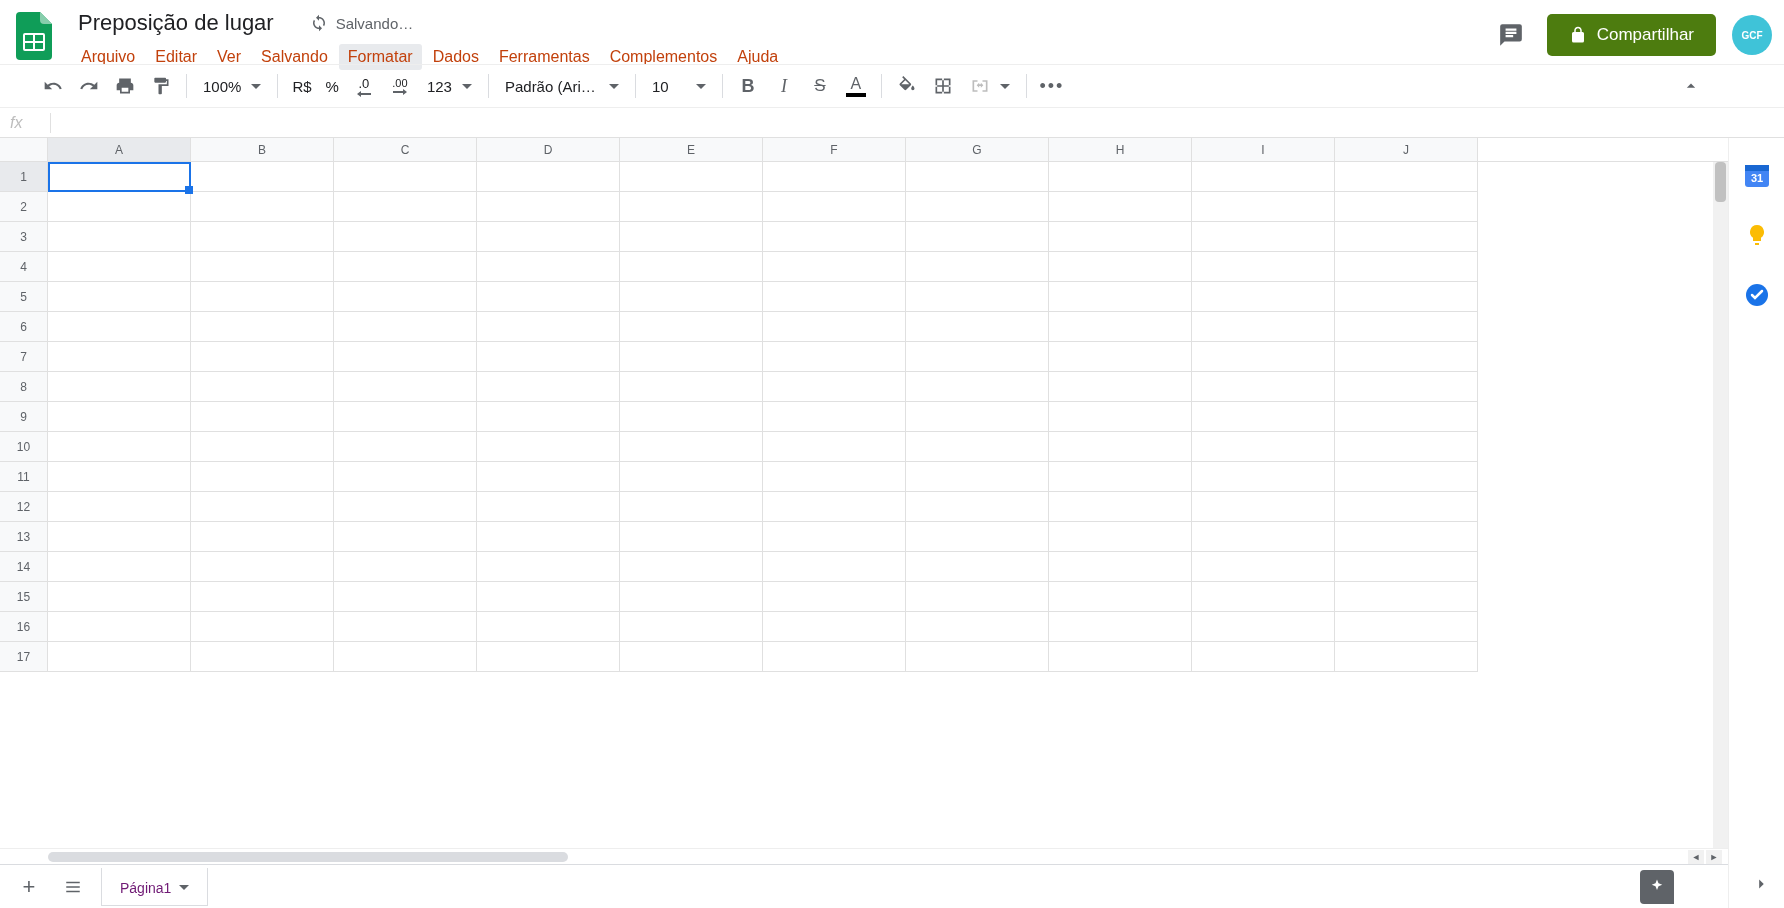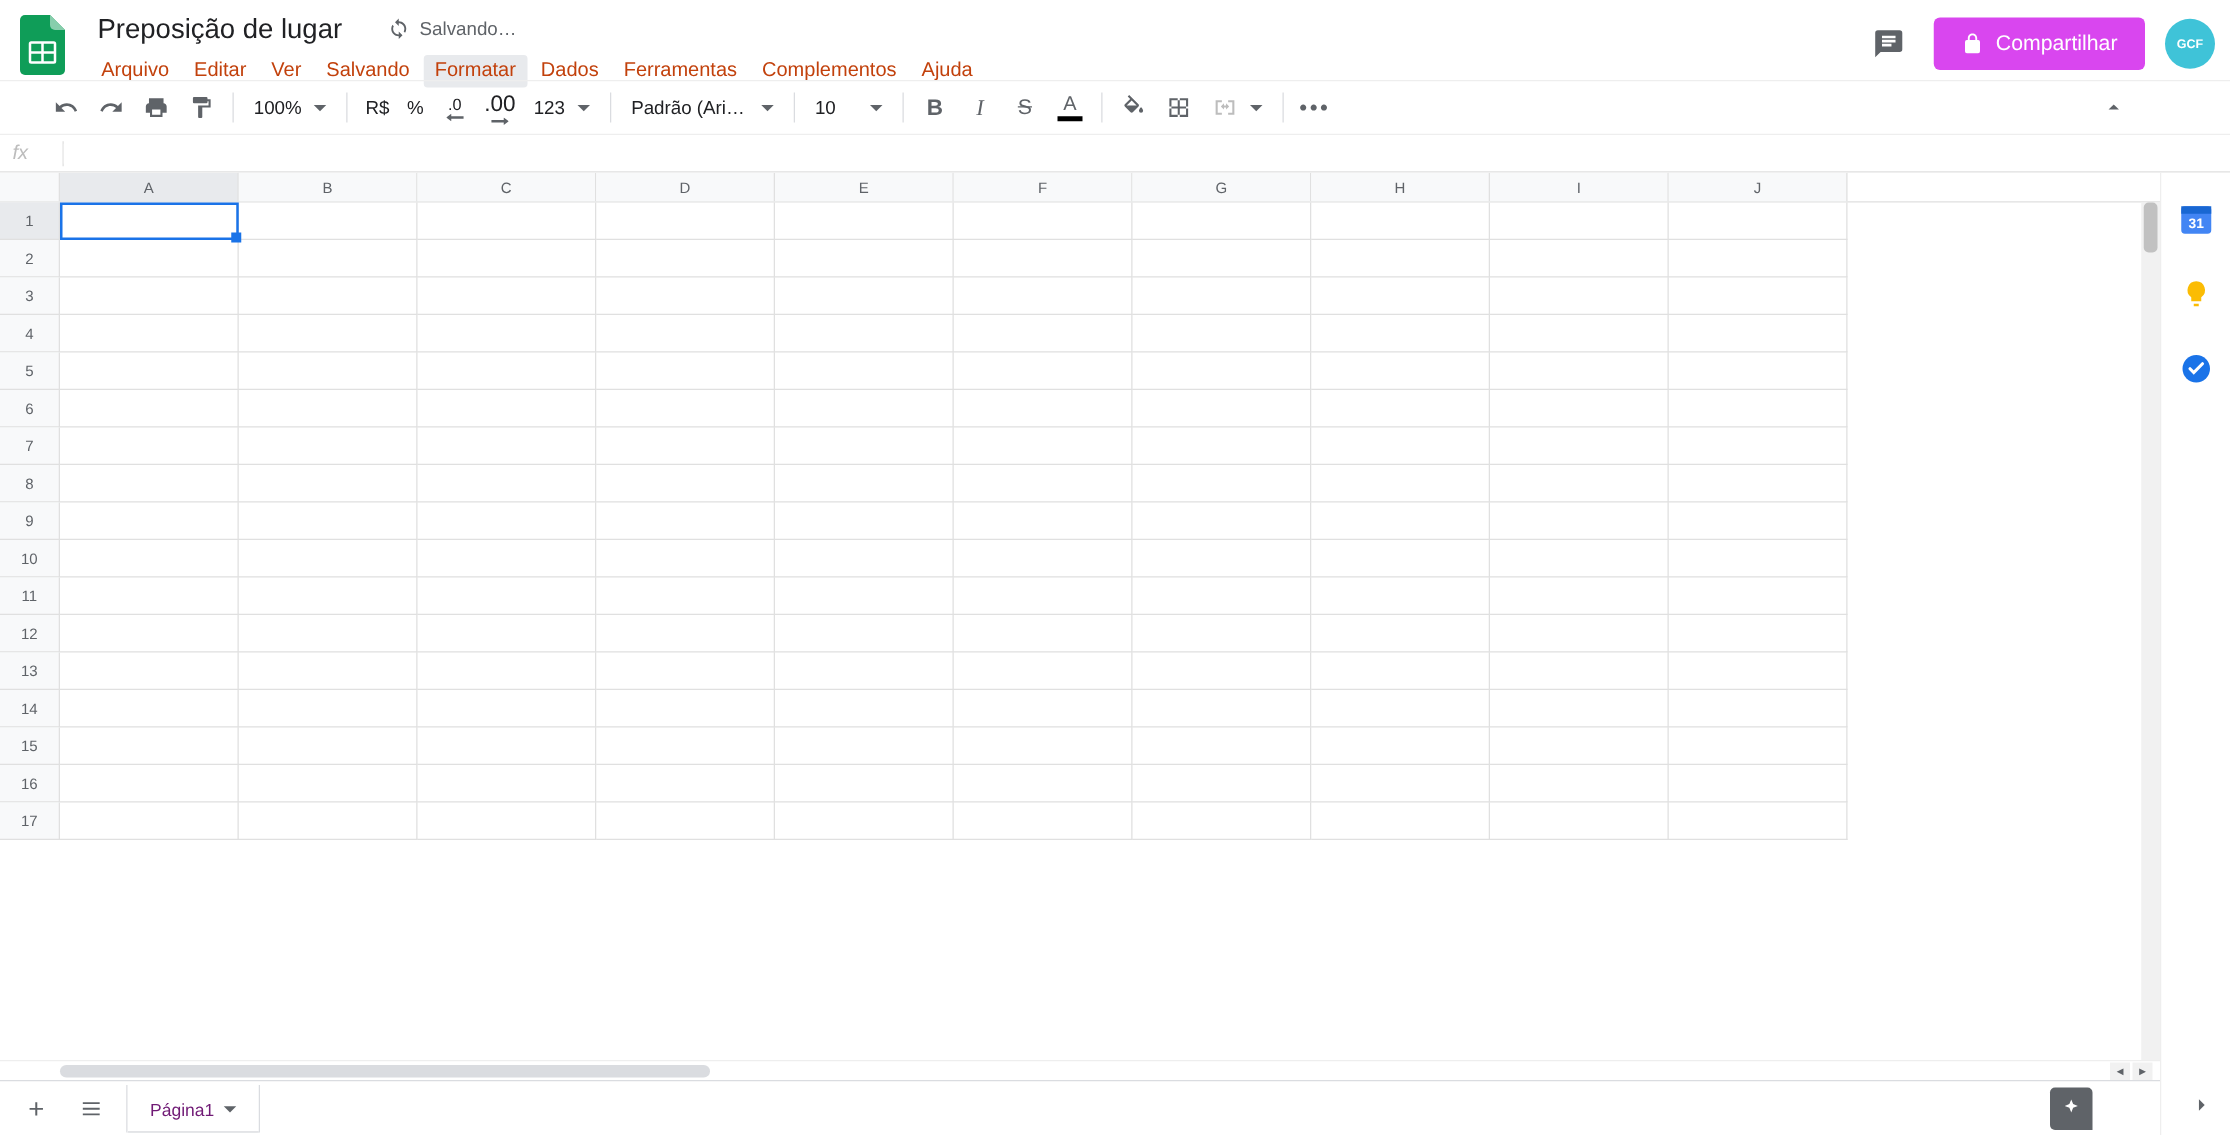--- a/index.html
+++ b/index.html
@@ -13,21 +13,21 @@
   .doc-title { font-size: 22px; color: #202124; padding: 2px 6px; border-radius:3px; display:inline-block;}
   .saving { display: inline-flex; align-items: center; margin-left: 30px; color: #5f6368; font-size: 15px; vertical-align: middle; }
   .saving svg { margin-right: 8px; }
   .title-row { display:flex; align-items:center; }
   .menus { display: flex; gap: 2px; margin-top: 6px; }
   .menu-item { padding: 4px 9px; font-size: 16px; color: #c2410c; border-radius: 3px; cursor: pointer; }
   .menu-item.active { background: #e8eaed; }
   .header-spacer { flex: 1; }
   .header-right { display: flex; align-items: center; gap: 16px; padding-top:6px;}
   .comments-btn { width: 40px; height: 40px; display: flex; align-items: center; justify-content: center; border-radius: 50%; cursor:pointer;}
-  .share-btn { background: #d946ef; color: #fff; border-radius: 5px; padding: 0 22px; height: 42px; display: flex; align-items: center; gap: 10px; font-size: 17px; font-weight: 500; cursor:pointer;}
+  .share-btn { background: #4d7c0f; color: #fff; border-radius: 5px; padding: 0 22px; height: 42px; display: flex; align-items: center; gap: 10px; font-size: 17px; font-weight: 500; cursor:pointer;}
   .avatar { width: 40px; height: 40px; border-radius: 50%; background: #3fc3d8; display:flex; align-items:center; justify-content:center; color:#fff; font-size:10px; font-weight:bold; cursor:pointer;}
 
   
   .toolbar-wrap { display:flex; }
   .toolbar { flex:1; display: flex; align-items: center; height: 44px; border-top: 1px solid #eee; border-bottom: 1px solid #eee; padding: 0 10px 0 36px; gap: 2px; }
   .tb-btn { min-width: 34px; height: 30px; display: flex; align-items: center; justify-content: center; border-radius: 3px; cursor: pointer; color:#5f6368; padding:0 4px;}
   .tb-sep { width: 1px; height: 24px; background: #dadce0; margin: 0 6px; }
   .tb-text { font-size: 15px; color: #202124; padding: 0 6px; display:flex; align-items:center; gap:6px; cursor:pointer;}
   .tb-dd { display:flex; align-items:center; gap:10px; padding:0 8px; cursor:pointer; font-size:15px;justify-content:center;}
   .caret { width:0; height:0; border-left:5px solid transparent; border-right:5px solid transparent; border-top:5px solid #5f6368; }
@@ -163,21 +163,21 @@
         </div>
       <div class="tb-sep"></div>
       <div class="tb-text">R$</div>
       <div class="tb-text">%</div>
       <div class="tb-btn" style="flex-direction:column; font-size:13px; color:#202124;">
           <span>.0</span>
           <svg width="14" height="6" viewBox="0 0 14 6">
             <path fill="#5f6368" d="M0 3l4-3v2h10v2H4v2z"></path>
           </svg>
         </div>
-      <div class="tb-btn" style="flex-direction:column; font-size:18px; color:#202124;">
+      <div class="tb-btn" style="flex-direction:column; font-size:11px; color:#202124;">
           <span>.00</span>
           <svg width="14" height="6" viewBox="0 0 14 6">
             <path fill="#5f6368" d="M14 3l-4 3V4H0V2h10V0z"></path>
           </svg>
         </div>
       <div class="tb-dd">
           <span>123</span>
           <span class="caret"></span>
         </div>
       <div class="tb-sep"></div>

